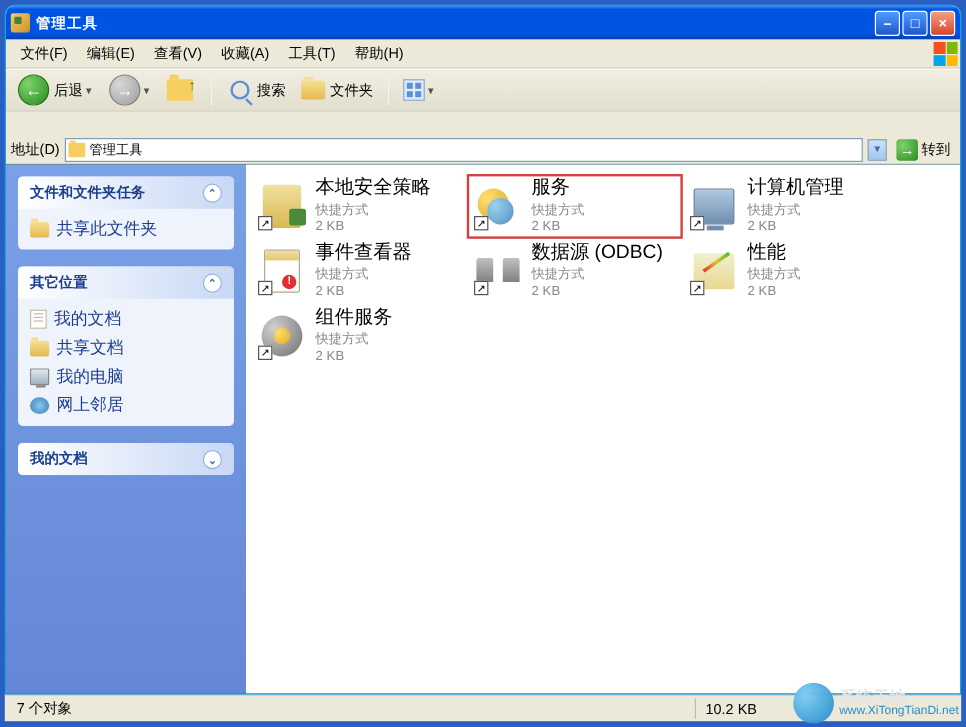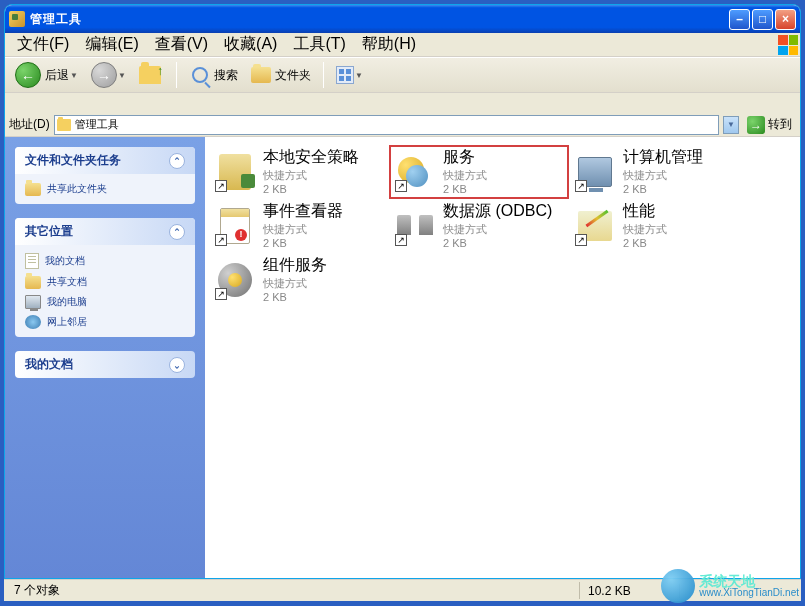--- a/index.html
+++ b/index.html
@@ -62,21 +62,21 @@
   height: 24px;
   background: #ece9d8;
   display: flex;
   align-items: center;
   padding: 0 4px;
   border-bottom: 1px solid #d4d0c8;
   position: relative;
 }
 .menu-item {
   padding: 3px 8px;
-  font-size: 16px;
+  font-size: 12px;
 }
 .win-flag {
   position: absolute; right: 2px; top: 2px;
   width: 20px; height: 20px;
   display: grid; grid-template: 1fr 1fr / 1fr 1fr; gap: 1px;
 }
 .win-flag span:nth-child(1){background:#f25022;} .win-flag span:nth-child(2){background:#7fba00;}
 .win-flag span:nth-child(3){background:#00a4ef;} .win-flag span:nth-child(4){background:#ffb900;}
 
 .toolbar {
@@ -175,21 +175,21 @@
 }
 .side-chevron {
   width: 16px; height: 16px; border-radius: 50%;
   border: 1px solid #9ab3de; background:#fff;
   display:flex; align-items:center; justify-content:center;
   font-size:9px; color:#4068b0;
 }
 .side-body { padding: 8px 10px; display: flex; flex-direction: column; gap: 6px; }
 .side-link {
   display: flex; align-items: center; gap: 6px;
-  font-size: 10px; color: #1c3e8e; text-align: right;
+  font-size: 14px; color: #1c3e8e; text-align: right;
 }
 .si-folder { width:16px; height:13px; background:linear-gradient(to bottom,#f5e090,#e5b850); border-radius:2px; position:relative; }
 .si-folder::before { content:""; position:absolute; top:-3px; left:1px; width:6px; height:3px; background:#f5e090; border-radius:1px 1px 0 0; }
 .si-cp { width:16px; height:14px; background:linear-gradient(135deg,#a0c8ee,#4a7db0); border-radius:2px; position:relative; }
 .si-cp::after { content:""; position:absolute; bottom:1px; right:1px; width:6px; height:6px; background:#7bd46b; border-radius:1px; }
 .si-docs { width:14px; height:16px; background:#fff; border:1px solid #c0c0a0; position:relative; }
 .si-docs::after { content:""; position:absolute; top:2px; left:2px; right:2px; height:1px; background:#c0c0a0; box-shadow:0 3px 0 #c0c0a0, 0 6px 0 #c0c0a0; }
 .si-comp { width:16px; height:14px; border:1px solid #888; background:linear-gradient(to bottom,#e0e8f0,#a0b0c0); border-radius:1px; position:relative; }
 .si-comp::after { content:""; position:absolute; bottom:-3px; left:4px; width:8px; height:2px; background:#888; }
 .si-net { width:16px; height:14px; background:radial-gradient(circle,#8ac8f0,#3a7ab0); border-radius:50%; position:relative; }
@@ -269,21 +269,21 @@
   align-items: center;
   gap: 4px;
   opacity: 0.95;
   padding-right: 6px;
 }
 .wm-globe {
   width: 34px; height: 34px; border-radius: 50%;
   background: radial-gradient(circle at 30% 30%, #7ecef4, #1e88c9);
 }
 .wm-text { display: flex; flex-direction: column; line-height: 1; }
-.wm-cn { font-size: 14px; color: #5eead4; font-weight: bold; }
+.wm-cn { font-size: 14px; color: #e5e5e5; font-weight: bold; }
 .wm-url { font-size: 10px; color: #1e88c9; }
 </style>
 </head>
 <body>
 
 <div class="window">
 
   <div class="titlebar">
     <span class="titlebar-icon"></span>
     <span class="titlebar-text">管理工具</span>

